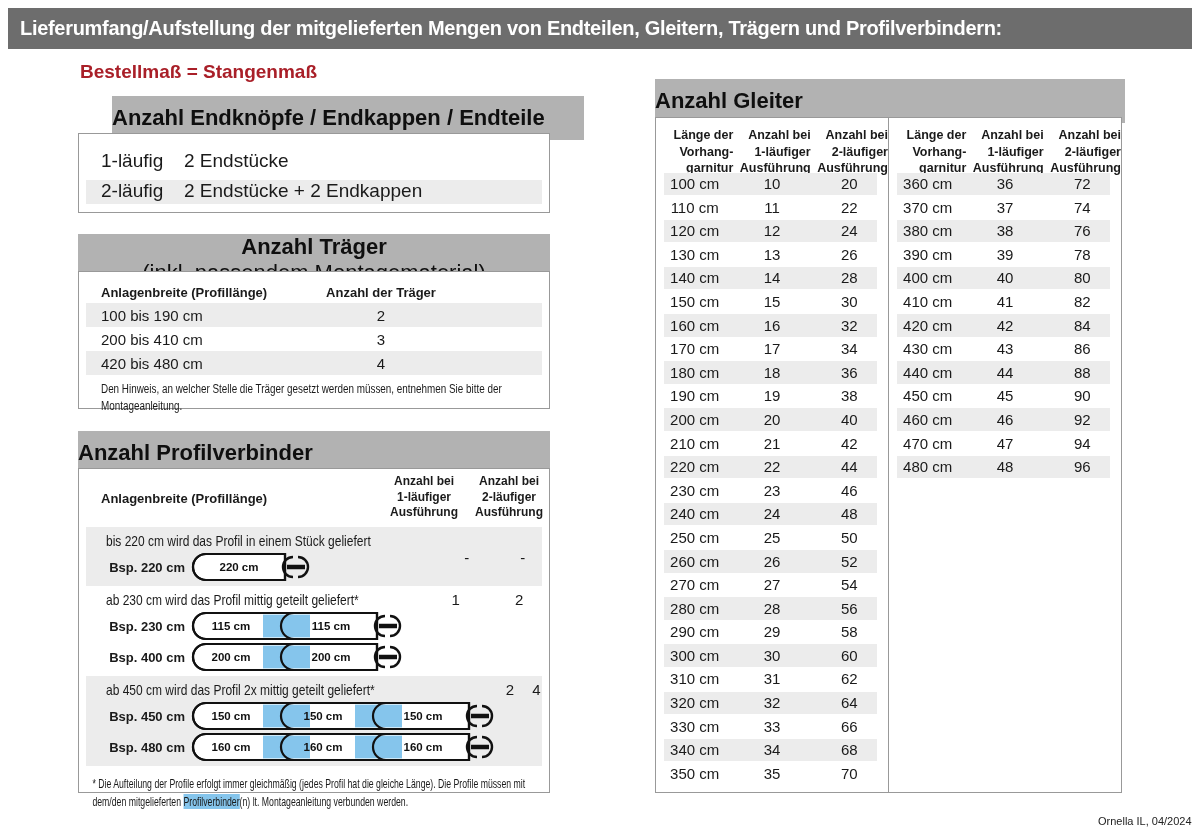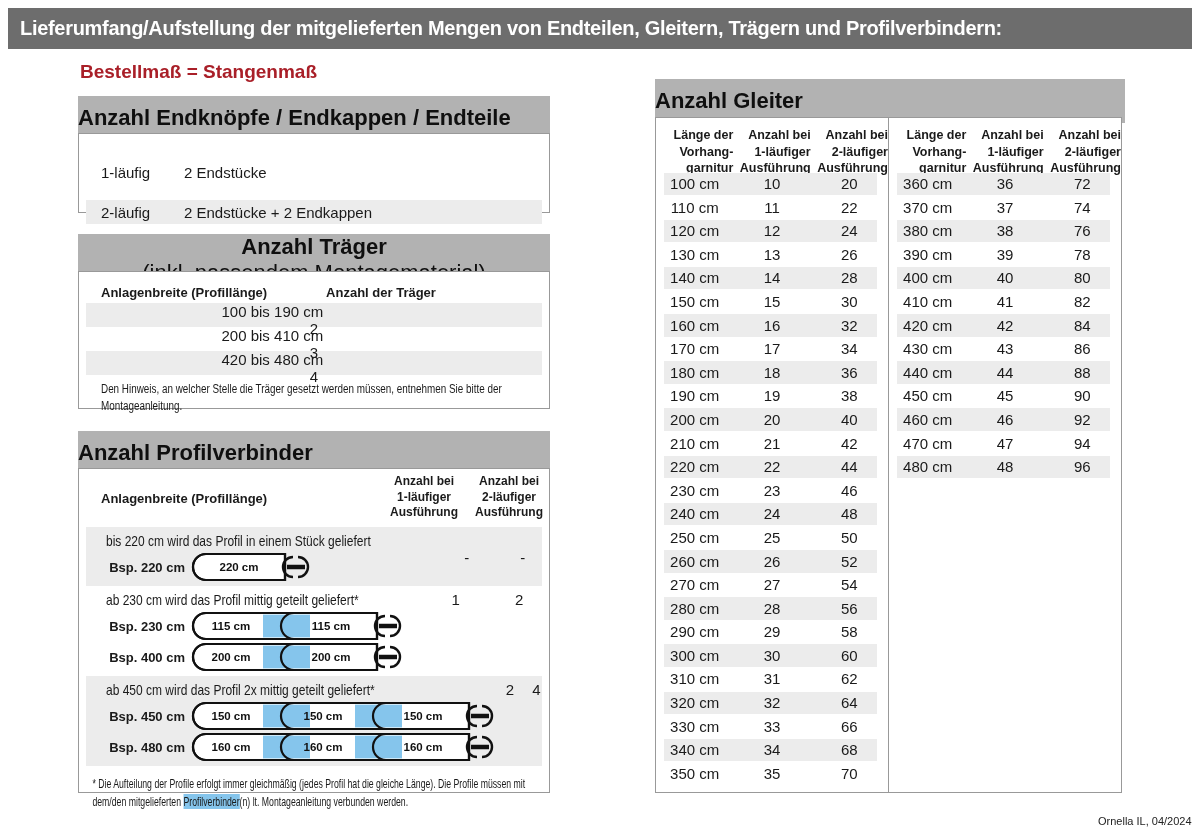--- a/index.html
+++ b/index.html
@@ -11,37 +11,37 @@
               padding-left:12px; box-sizing:border-box; }
   .titlebar span { color:#fff; font-weight:bold; font-size:20px; letter-spacing:-0.3px; white-space:nowrap; }
 
   .subtitle { position:absolute; left:80px; top:61px; font-size:19px; font-weight:bold;
               color:var(--accent-red,#a91f28); }
 
   .secbar { position:absolute; left:78px; width:472px; height:44px;
             background:var(--section-bar,#b2b2b2); display:flex; align-items:center;
             box-sizing:border-box; font-size:22px; color:#0f0f0f; white-space:nowrap; }
   .b { font-weight:bold; }
-  .s1 { top:96px; } .s2 { top:234px;flex-direction:column; } .s3 { top:431px; }
+  .s1 { top:96px;margin-left:34px; } .s2 { top:234px;flex-direction:column; } .s3 { top:431px; }
   .gl-bar { left:655px; top:79px; width:470px; }
 
   .box { position:absolute; background:#fff; border:1px solid #999; box-sizing:border-box; }
 
   
   .box1 { left:78px; top:133px; width:472px; height:80px; padding-top:10px; }
   .box1 > div:nth-of-type(2n) { background:var(--stripe,#ececec); }
-  .et-row { display:flex; height:24px; align-items:center; margin:16px 7px; font-size:15px; }
+  .et-row { display:flex; height:24px; margin:6px 7px; font-size:19px; }
   .et-label { width:83px; padding-left:15px; }
 
   
   .box2 { left:78px; top:271px; width:472px; height:138px; padding-top:9px; }
   .tr-head { display:flex; height:22px; align-items:center; margin:0 7px; font-size:13px; font-weight:bold; }
   .tr-col1 { width:215px; padding-left:15px; box-sizing:border-box; }
   .tr-col2 { width:160px; text-align:center; }
-  .tr-row { display:flex; height:24px; align-items:center; margin:0 7px; font-size:15px;flex-direction:column; }
+  .tr-row { display:flex; height:24px; align-items:center; margin:0 7px; font-size:15px; }
   .tr-rows > div:nth-of-type(odd) { background:var(--stripe,#ececec); }
   .tr-note { margin-top:6px; margin-left:22px; font-size:12.5px; line-height:1.35;
              width:530px; transform:scaleX(.79); transform-origin:0 0; }
 
   
   .box3 { left:78px; top:468px; width:472px; height:325px; }
   .pv-head { display:flex; height:58px; align-items:flex-end; padding-bottom:6px; box-sizing:border-box; }
   .pv-col-main { flex:1; padding-left:22px; font-weight:bold; font-size:13px; margin-bottom:15px; }
   .pv-c1 { width:90px; text-align:center; } .pv-c2 { width:80px; text-align:center; }
   .b12 { font-weight:bold; font-size:12px; line-height:1.3; }

